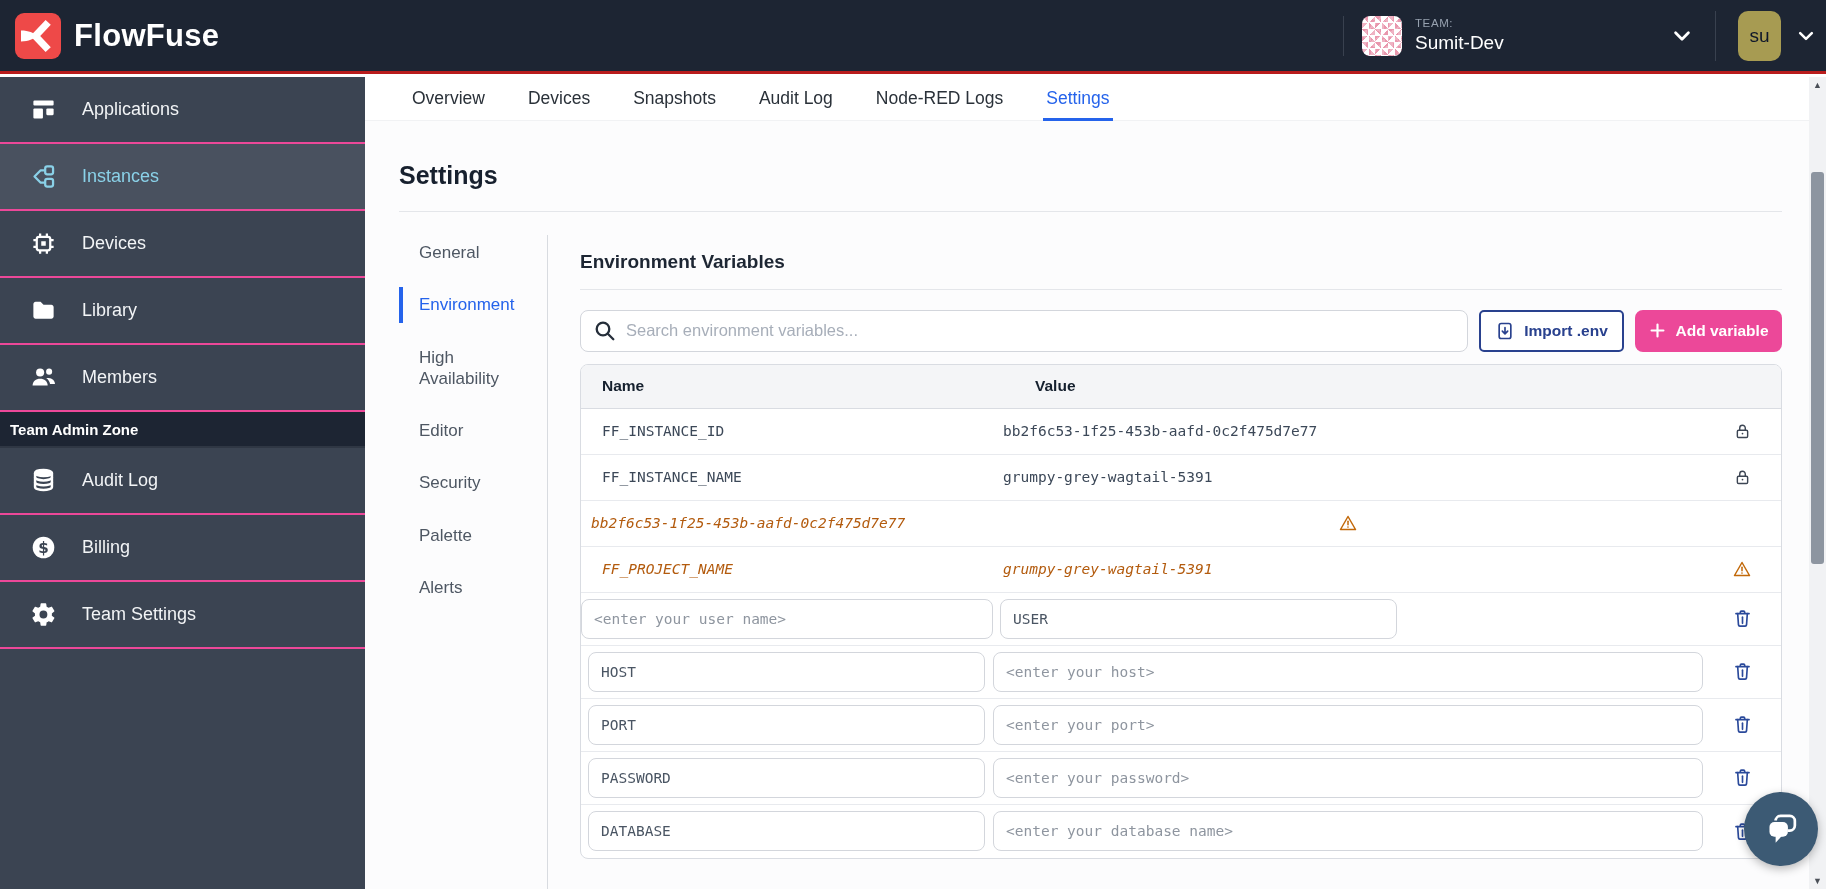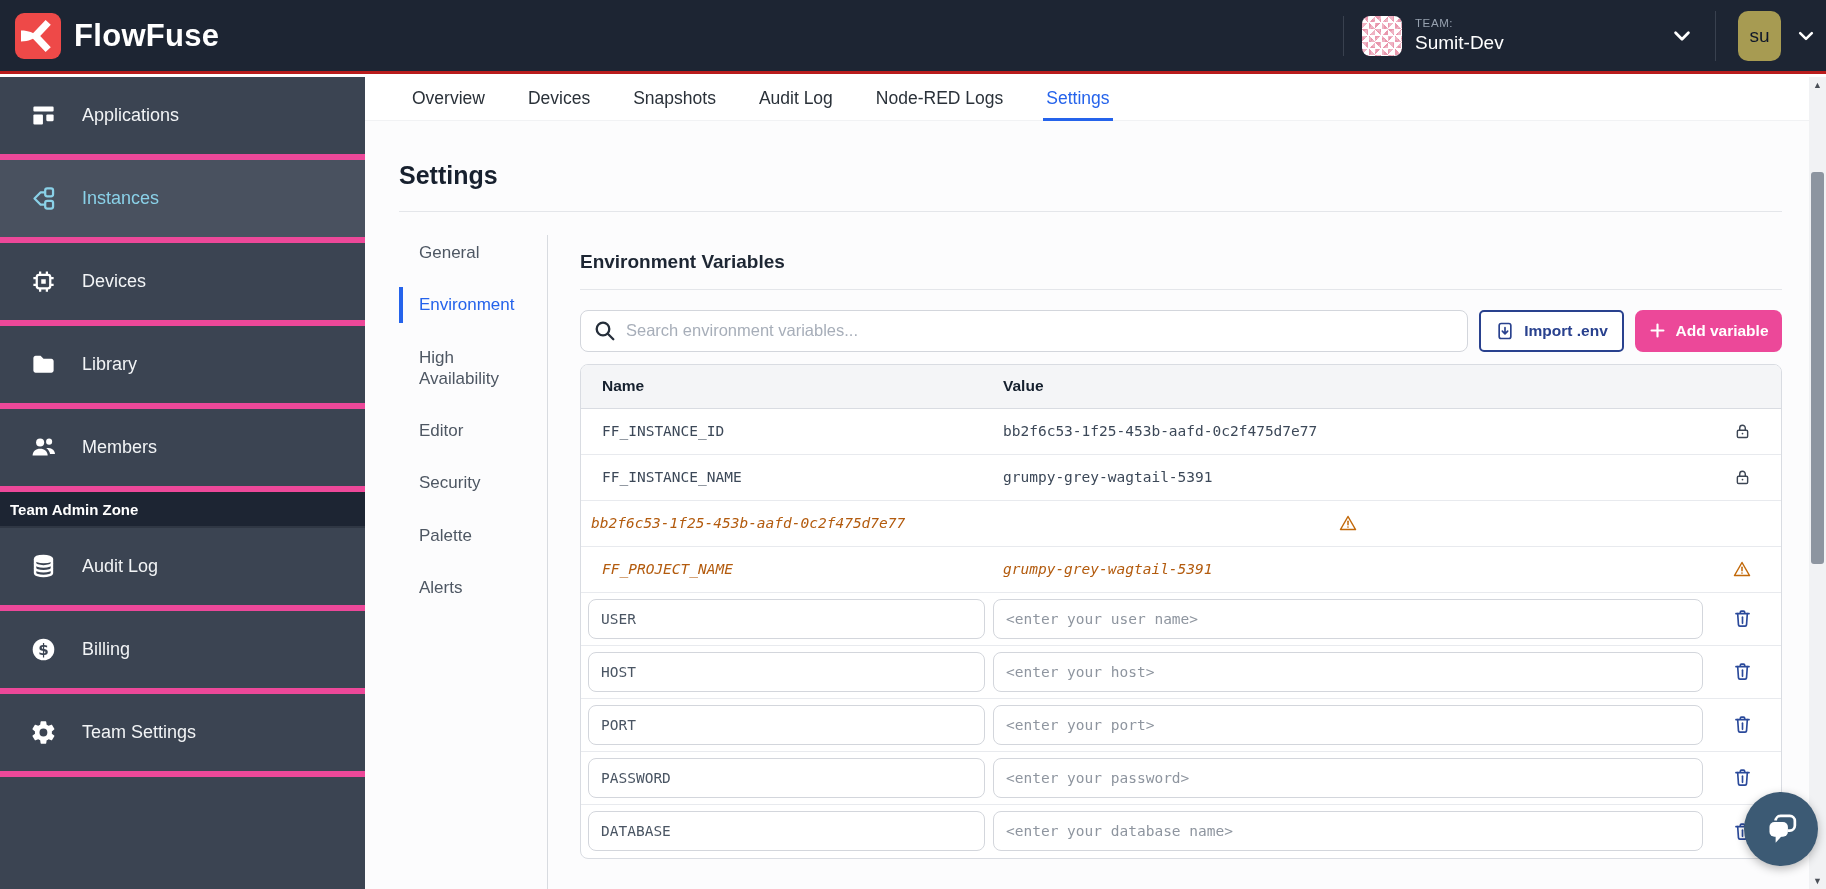--- a/index.html
+++ b/index.html
@@ -41,22 +41,22 @@
     width:111px; display:flex; align-items:center; gap:15px;
     padding:0 10px 0 22px; border-left:1px solid #39414f; cursor:pointer;
   }
   .user-avatar {
     width:45px; height:50px; border-radius:10px; background:#a79b52;
     color:#0f172a; font-size:19px; display:flex; align-items:center; justify-content:center;
   }
   
   .sidebar { position:absolute; top:77px; left:0; bottom:0; width:365px; background:#3b4452; z-index:20; }
   .side-item {
-    height:83px; display:flex; align-items:center; gap:25px; padding-left:29px;
-    border-bottom:6px solid #ec4899; cursor:pointer;
+    height:67px; display:flex; align-items:center; gap:25px; padding-left:29px;
+    border-bottom:2px solid #ec4899; cursor:pointer;
   }
   .side-item .icon { width:28px; display:flex; justify-content:center; color:#fff; }
   .side-item .lbl { color:#f2f4f6; font-size:18px; }
   .side-item.active { background:#49515f; }
   .side-item.active .lbl { color:#8ad1e8; }
   .side-item.active .icon { color:#8ad1e8; }
   .admin-band {
     height:36px; background:#1d2533; display:flex; align-items:center;
     padding-left:10px; color:#fff; font-size:15px; font-weight:600;
     border-bottom:2px solid #2f3744;
@@ -95,21 +95,21 @@
   }
   .btn-primary {
     width:147px; flex:none; display:flex; align-items:center; justify-content:center; gap:8px;
     border:none; border-radius:8px; background:#ec4899; color:#fff;
     font-weight:700; font-size:15.5px; cursor:pointer; font-family:inherit;
   }
   .env-table { margin-top:12px; border:1px solid #d9dce2; border-radius:8px; background:#fff; overflow:hidden; }
   .t-head, .t-row, .t-row-edit { display:grid; grid-template-columns:412px 1fr 78px; align-items:center; }
   .t-head {
     background:#f4f5f7; height:44px; border-bottom:1px solid #d9dce2;
-    font-weight:700; font-size:15.5px; color:#15202e;
+    font-weight:700; font-size:15.5px; color:#15202e;gap:32px;
   }
   .t-head .c-name, .t-row .c-name { padding-left:21px; }
   .t-head .c-value, .t-row .c-value { padding-left:10px; }
   .t-row {
     height:46px; border-bottom:1px solid #e8eaee;
     font-family:"DejaVu Sans Mono", monospace; font-size:14.5px; color:#3c4858;
   }
   .t-row.deprecated { color:#b35b0e; font-style:italic; }
   .c-icon { display:flex; justify-content:center; }
   .t-row-edit { height:53px; border-bottom:1px solid #e8eaee; }
@@ -360,22 +360,22 @@
             <div class="c-icon">
               <svg width="20" height="20" viewBox="0 0 24 24" fill="none" stroke="#c2690a" stroke-width="1.8" stroke-linejoin="round">
                   <path d="M12 4.2 21 19.8H3Z"></path>
                   <line x1="12" y1="9.8" x2="12" y2="14.2" stroke-linecap="round"></line>
                   <circle cx="12" cy="16.9" r=".95" fill="#c2690a" stroke="none"></circle>
                 </svg>
             </div>
           </div>
 
           <div class="t-row-edit">
+            <div><input class="value-input" type="text" placeholder="&lt;enter your user name&gt;" style=""></div>
             <div><input class="name-input" type="text" value="USER" style=""></div>
-            <div><input class="value-input" type="text" placeholder="&lt;enter your user name&gt;" style=""></div>
             <button class="trash-btn">
               <svg width="21" height="21" viewBox="0 0 24 24" fill="none" stroke="#2b4a9b" stroke-width="1.9" stroke-linecap="round" stroke-linejoin="round">
                   <path d="M4.5 6.5h15"></path>
                   <path d="M9.5 6V4.8a1.3 1.3 0 0 1 1.3-1.3h2.4a1.3 1.3 0 0 1 1.3 1.3V6"></path>
                   <path d="M6.5 6.5l.9 12.9a1.6 1.6 0 0 0 1.6 1.4h6a1.6 1.6 0 0 0 1.6-1.4l.9-12.9"></path>
                   <path d="M12 10.5v7"></path>
                 </svg>
             </button>
           </div>
           <div class="t-row-edit">

